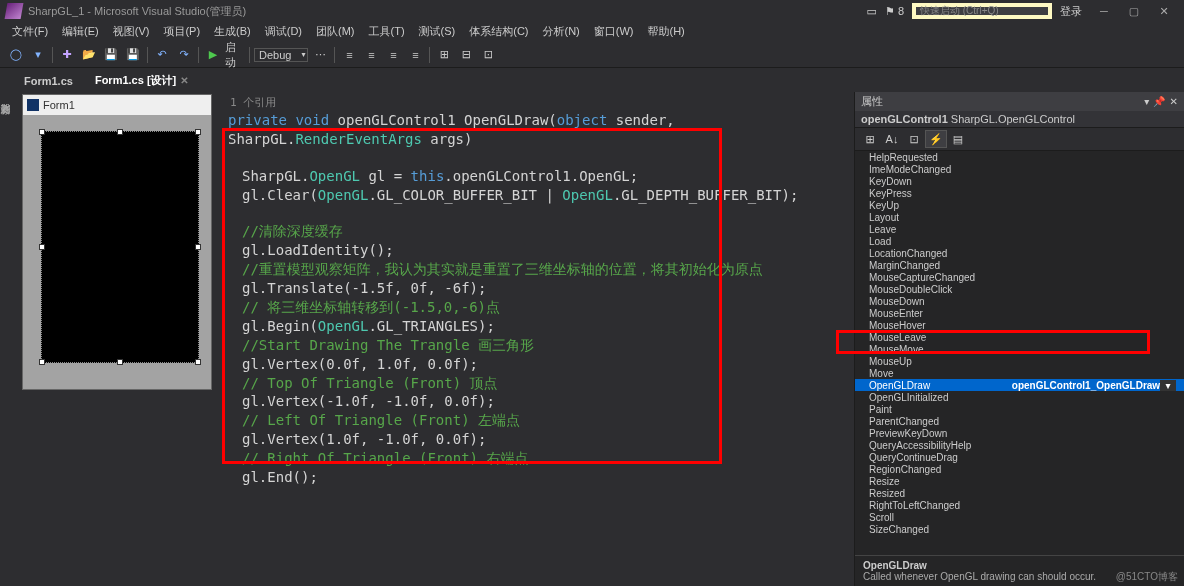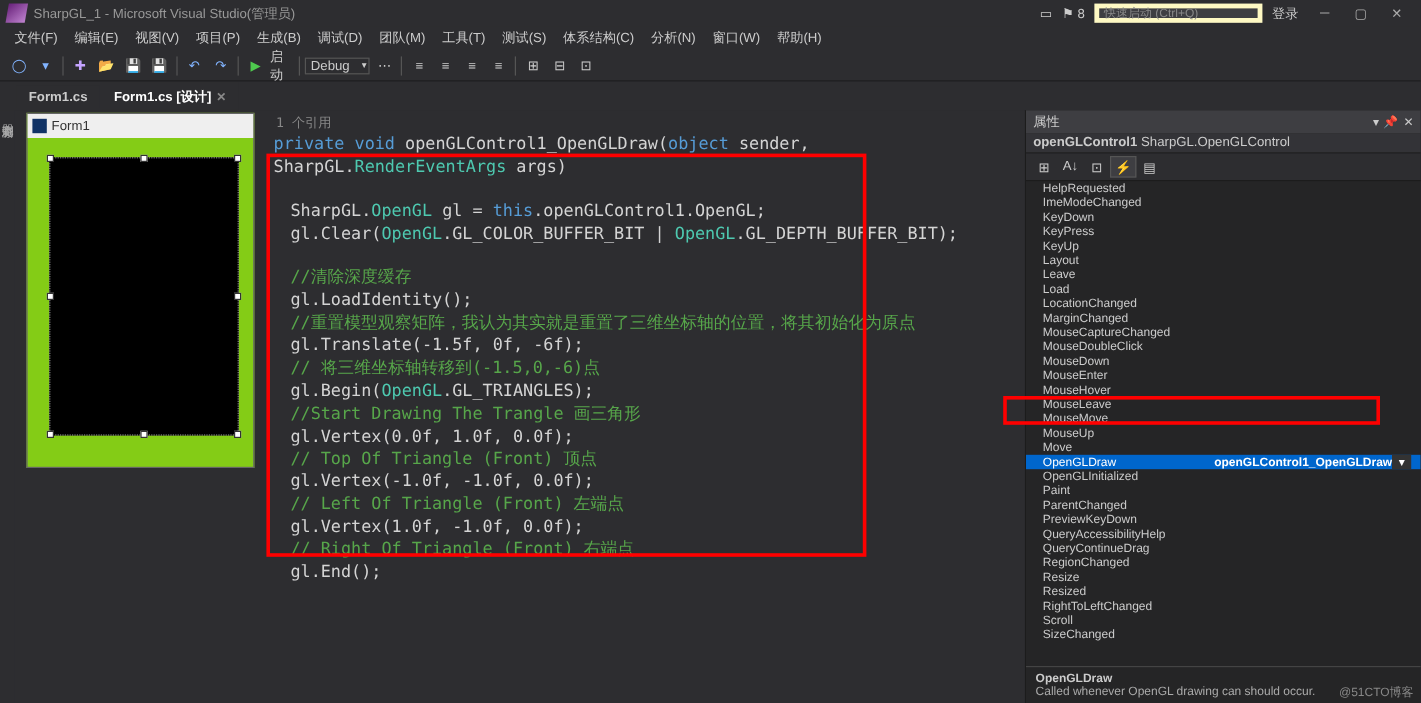--- a/index.html
+++ b/index.html
@@ -71,21 +71,21 @@
   width: 12px; position: absolute; left: 0; top: 92px; bottom: 0;
   writing-mode: vertical-rl; color: #aaa; font-size: 10px; padding-top: 4px;
 }
 .editor-col {
   flex: 1; display: flex; flex-direction: column; position: relative;
   background: #2d2d30;
 }
 .designer-pane {
   position: absolute; top: 2px; left: 10px;
   width: 190px; height: 296px;
-  background: #84cc16; border: 1px solid #666;
+  background: #a3a3a3; border: 1px solid #666;
 }
 .form-title { height: 20px; background: #efefef; color: #333; padding: 0 4px; display: flex; align-items: center; gap: 4px; }
 .form-ico { width: 12px; height: 12px; background: #136; }
 .gl-control {
   position: absolute; top: 36px; left: 18px; width: 158px; height: 232px; background: #000;
   border: 1px dotted #888;
 }
 .handle { position: absolute; width: 6px; height: 6px; background: #fff; border: 1px solid #333; }
 
 .code-pane {

